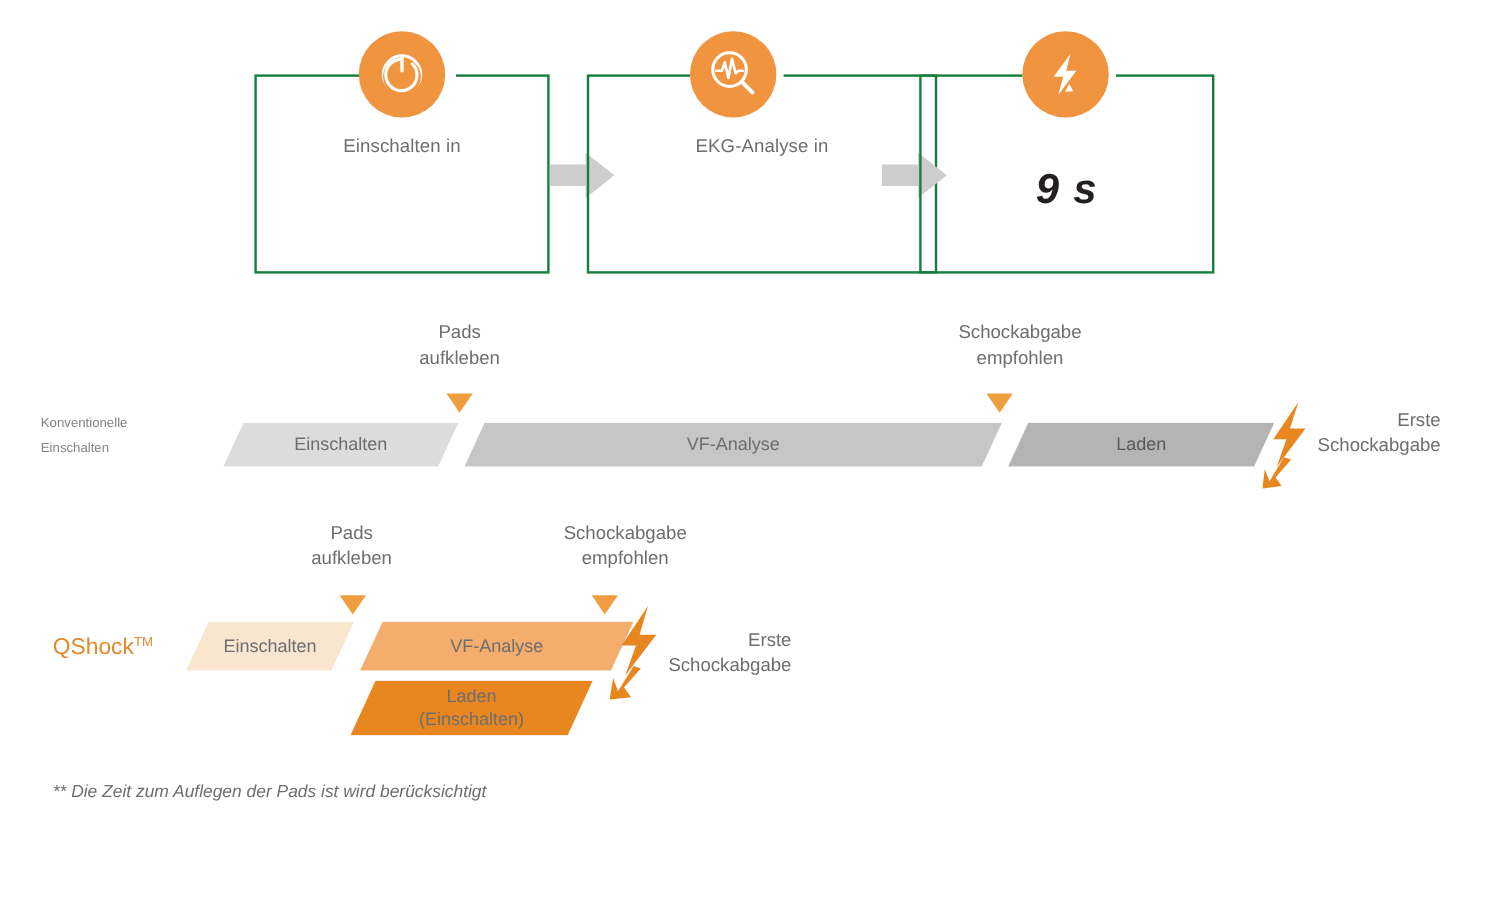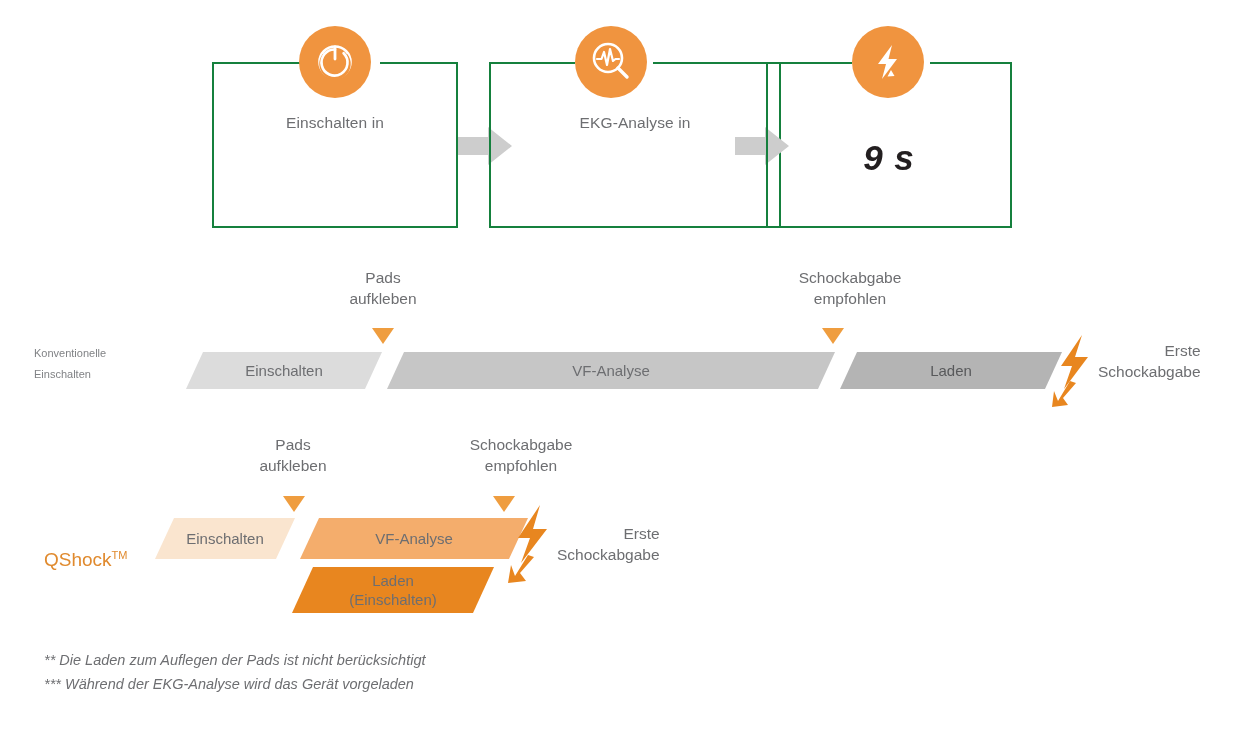--- a/index.html
+++ b/index.html
@@ -211,21 +211,21 @@
     <svg width="46" height="76" viewBox="0 0 46 76">
       <polygon points="30,2 9,33 20,33 12,56 36,24 23,24" fill="#e8861f"></polygon>
       <polygon points="18,48 6,68 2,58 0,74 16,72 11,65 24,50" fill="#e8861f"></polygon>
     </svg>
   </div>
   <div class="side-text" style="left:1098px;top:340px;">
     <div>Erste</div>
     <div>Schockabgabe</div>
   </div>
 
-  <div class="row-label qshock" style="left:44px;top:545px;">
+  <div class="row-label qshock" style="left:44px;top:525px;">
     <span>QShock</span><sup>TM</sup>
   </div>
 
   <div class="callout" style="left:232px;top:434px;width:122px;">
     <div>Pads</div>
     <div>aufkleben</div>
   </div>
   <div class="tri" style="left:283px;top:496px;"></div>
 
   <div class="callout" style="left:428px;top:434px;width:186px;">
@@ -257,17 +257,16 @@
       <polygon points="32,2 10,35 22,35 13,60 39,26 25,26" fill="#e8861f"></polygon>
       <polygon points="20,52 7,73 3,62 0,80 18,78 12,70 26,54" fill="#e8861f"></polygon>
     </svg>
   </div>
   <div class="side-text" style="left:557px;top:523px;">
     <div>Erste</div>
     <div>Schockabgabe</div>
   </div>
 
   <div class="footnotes">
-    <div>** Die Laden zum Auflegen der Pads ist nicht berücksichtigt</div>
-    <div>*** Während der EKG-Analyse wird das Gerät vorgeladen</div>
+    <div>** Die Zeit zum Auflegen der Pads ist wird berücksichtigt</div>
   </div>
 
 </div>
 
 </body></html>

